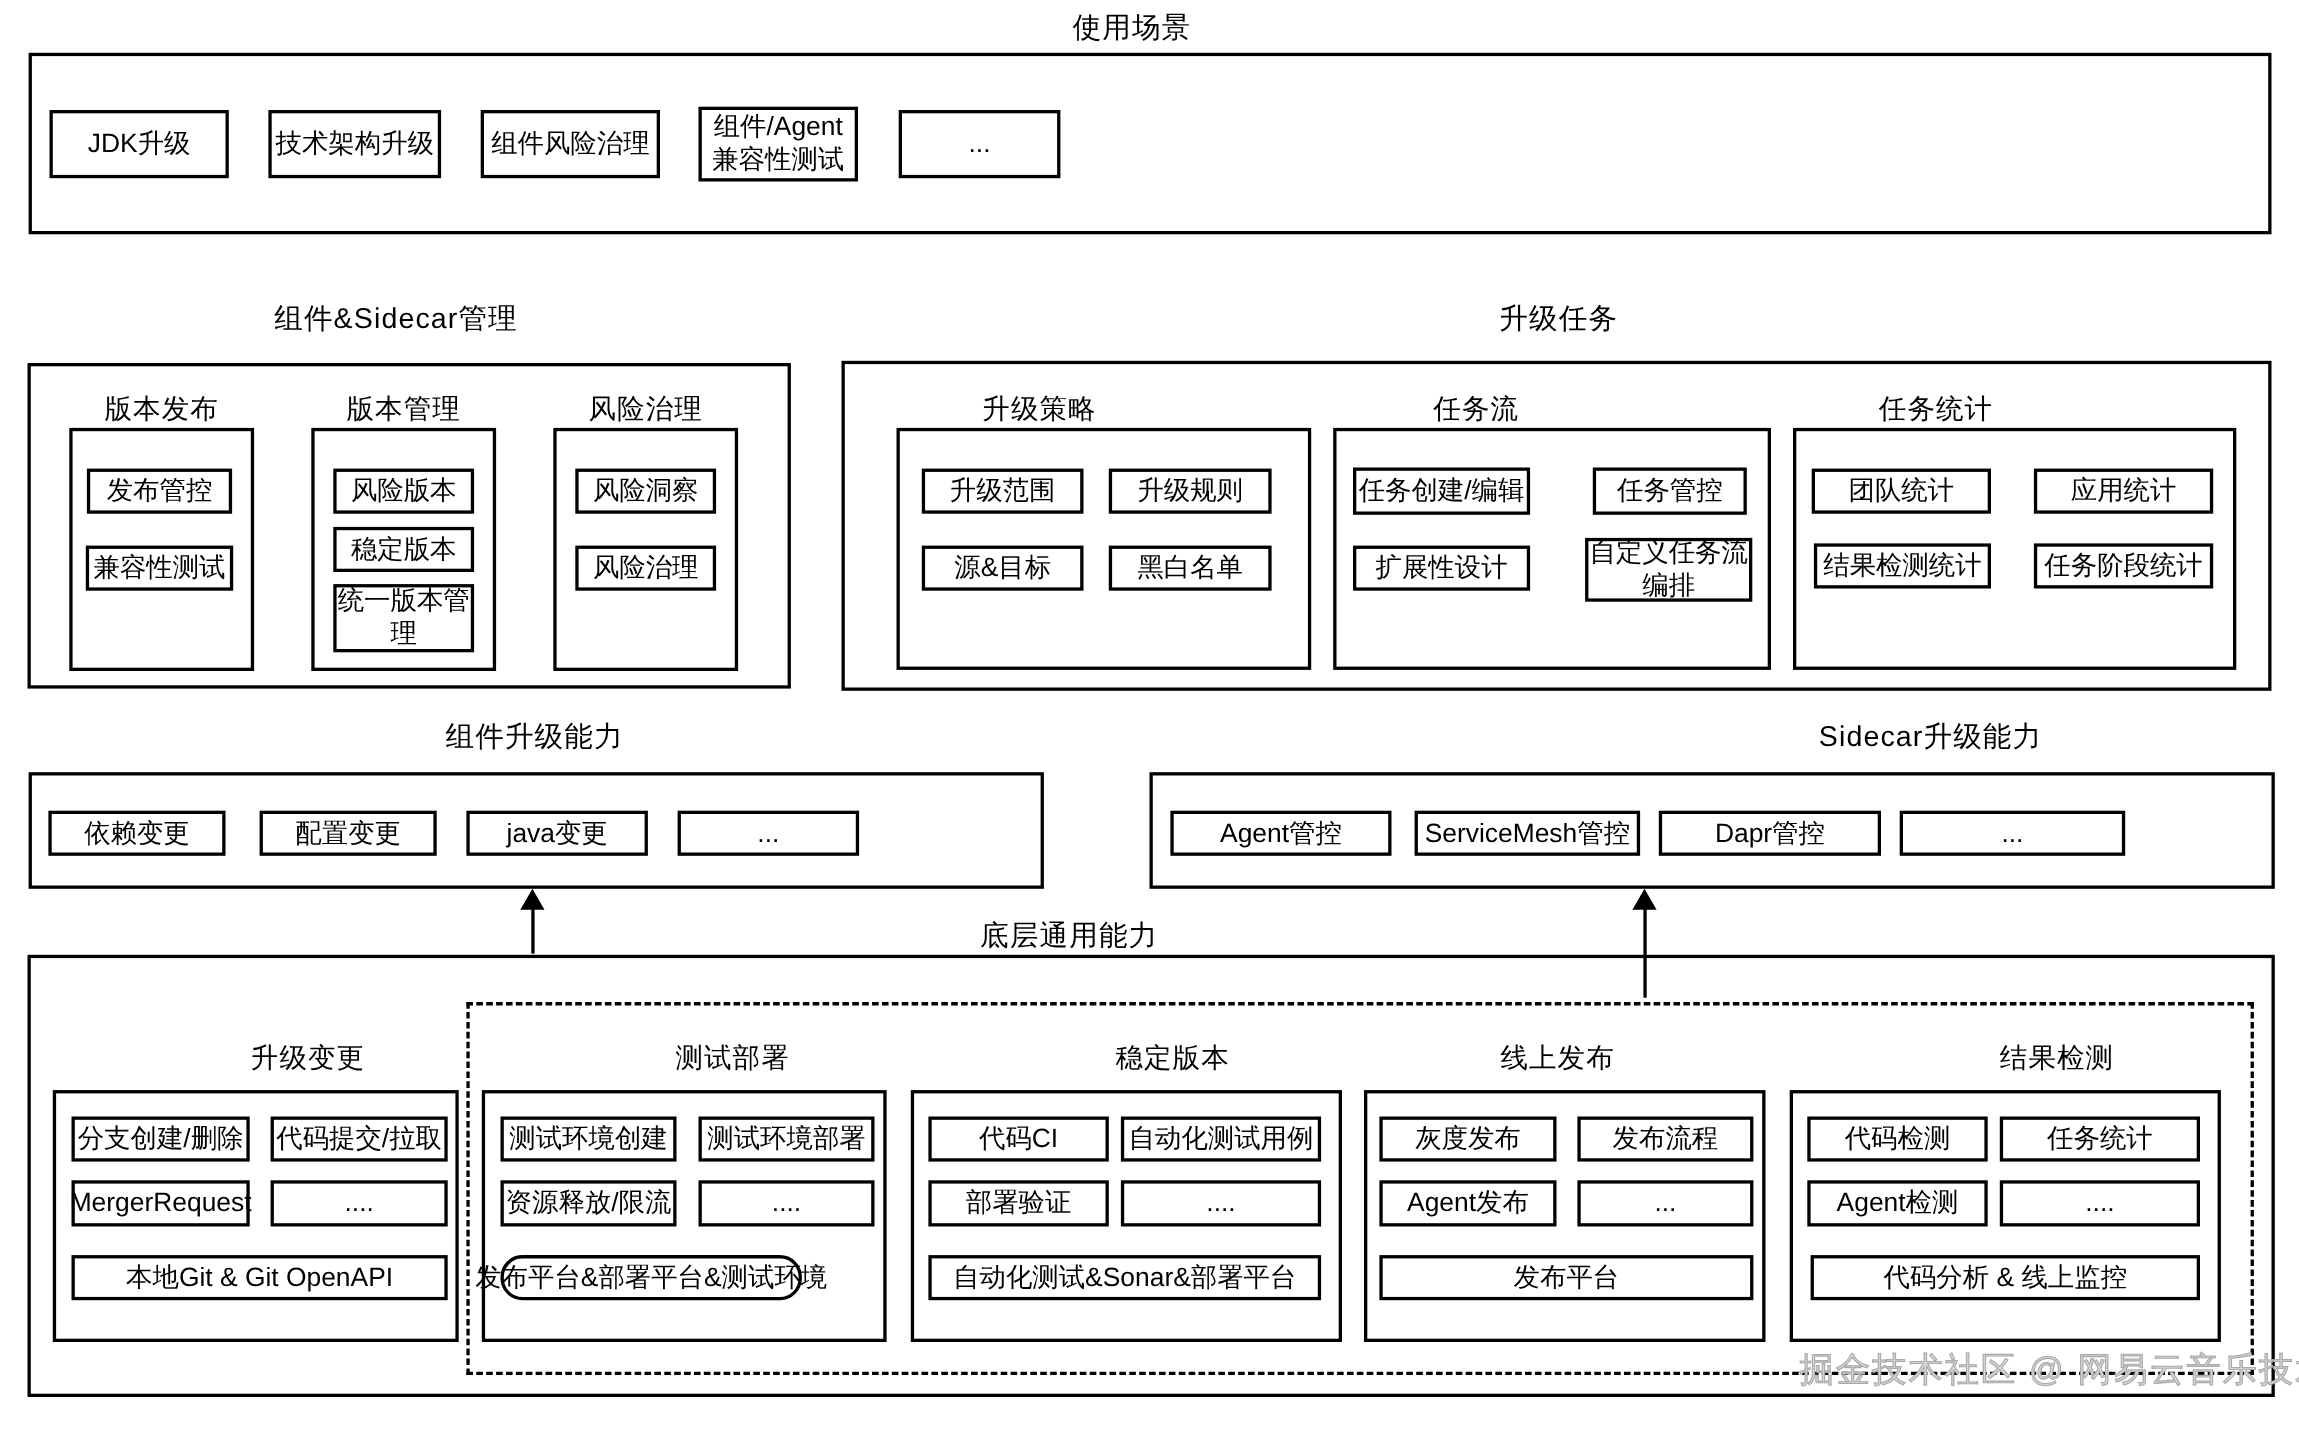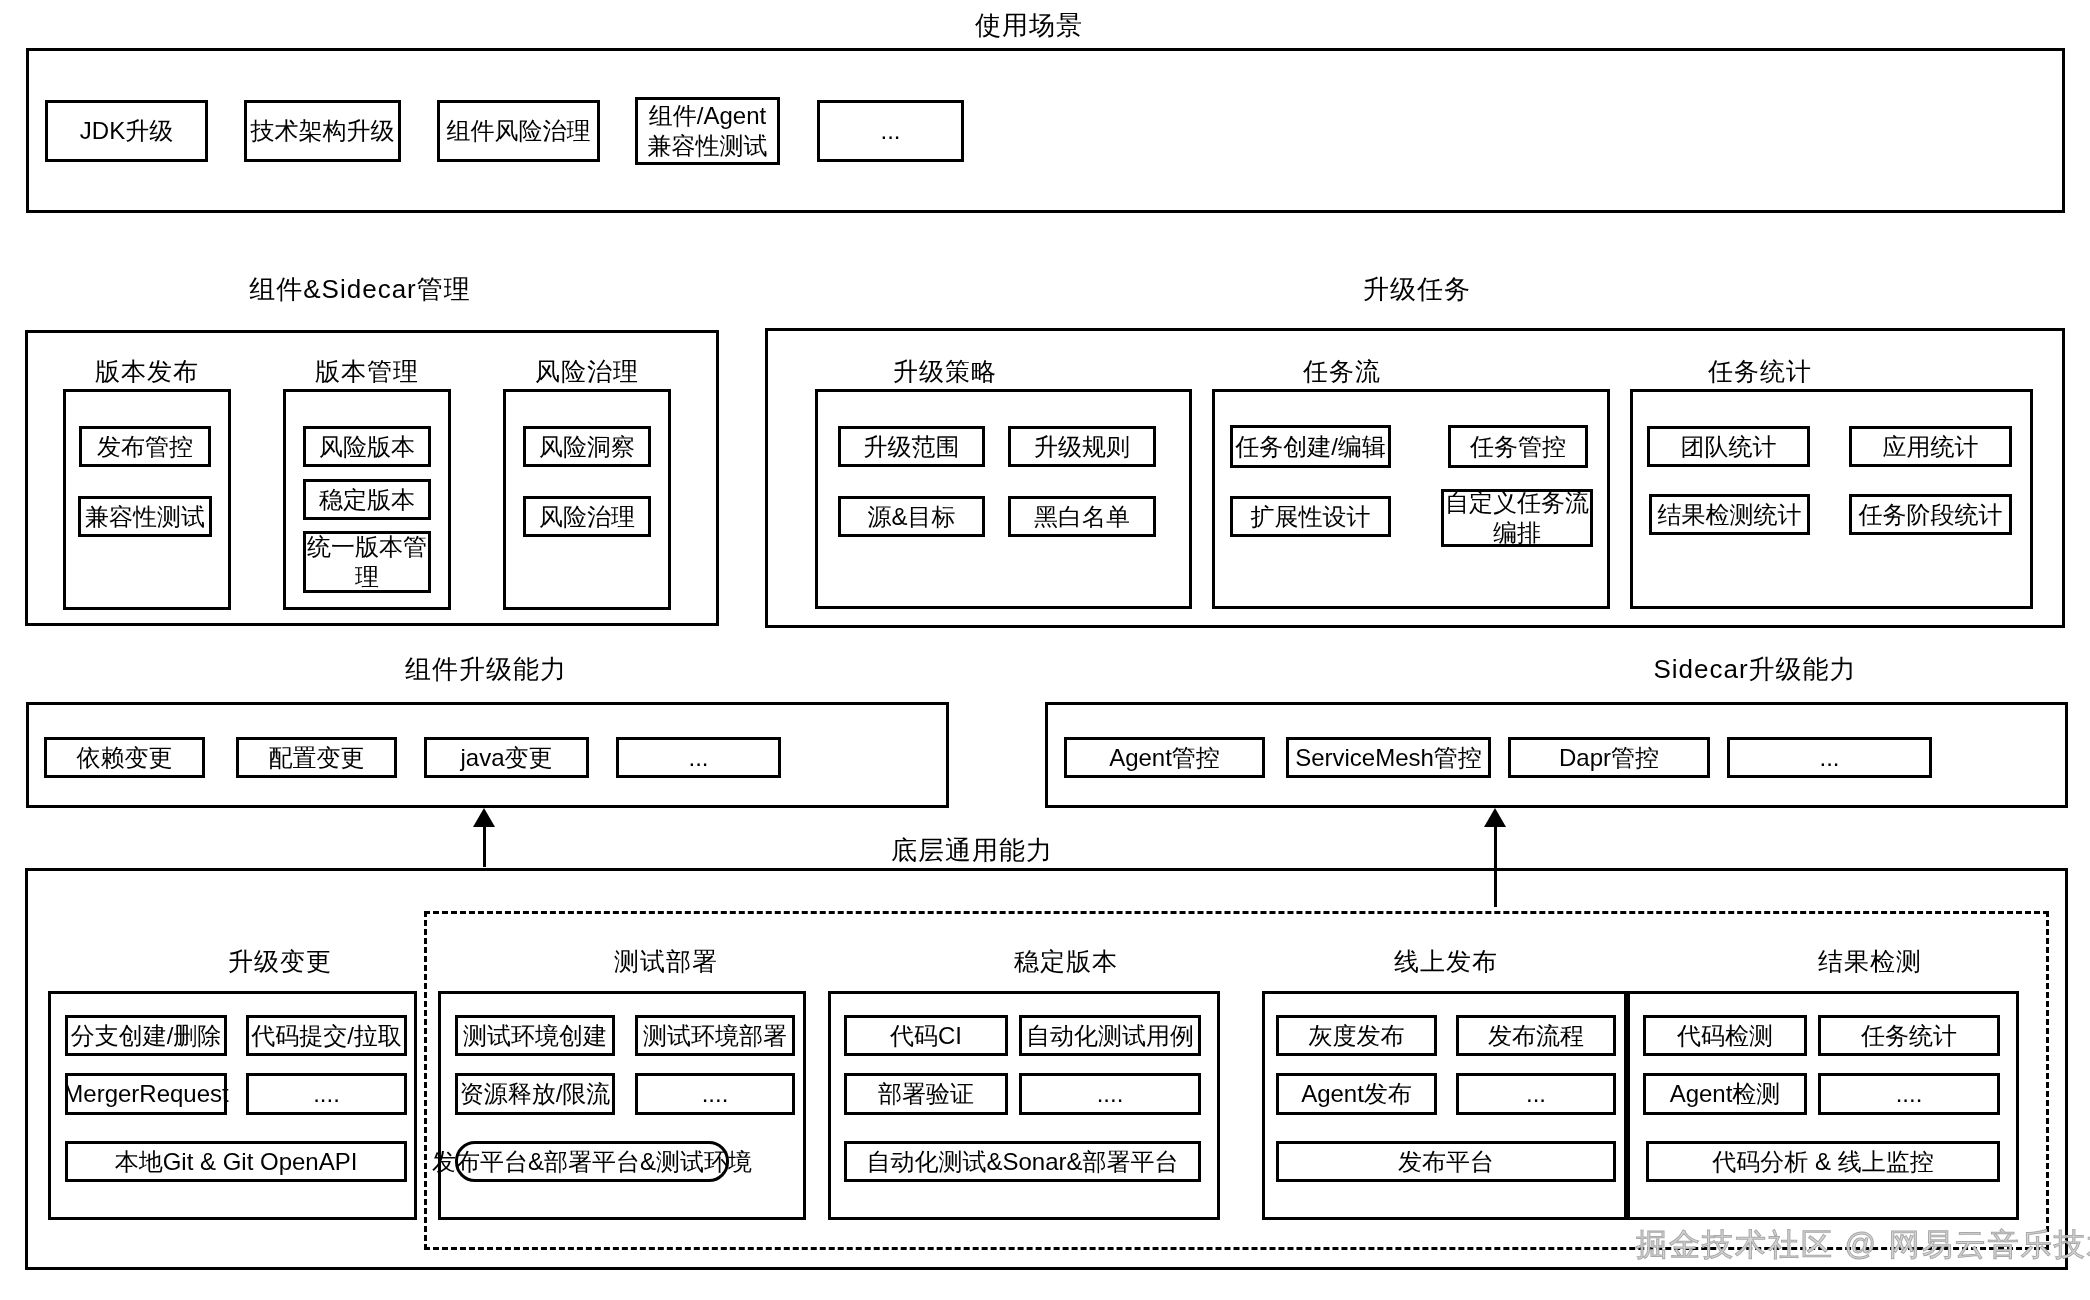--- a/index.html
+++ b/index.html
@@ -109,21 +109,21 @@
   <div class="arrow-head" style="left:1484px;top:808px;"></div>
   <div class="arrow-line" style="left:1494px;top:826px;height:81px;"></div>
 
   <div class="t" style="left:820px;top:833px;width:304px;">底层通用能力</div>
   <div class="frame" style="left:25px;top:868px;width:2043px;height:402px;">
     <div class="dashedbox" style="left:396px;top:40px;width:1625px;height:339px;"></div>
 
     <div class="h" style="left:152px;top:74px;width:200px;">升级变更</div>
     <div class="h" style="left:538px;top:74px;width:200px;">测试部署</div>
     <div class="h" style="left:938px;top:74px;width:200px;">稳定版本</div>
-    <div class="h" style="left:1318px;top:74px;width:200px;">线上发布</div>
+    <div class="h" style="left:1288px;top:74px;width:200px;">线上发布</div>
     <div class="h" style="left:1742px;top:74px;width:200px;">结果检测</div>
 
     <div class="group" style="left:20px;top:120px;width:369px;height:229px;">
       <div class="cell" style="left:14px;top:21px;width:162px;height:41px;">分支创建/删除</div>
       <div class="cell" style="left:195px;top:21px;width:161px;height:41px;">代码提交/拉取</div>
       <div class="cell" style="left:14px;top:79px;width:162px;height:42px;">MergerRequest</div>
       <div class="cell" style="left:195px;top:79px;width:161px;height:42px;">....</div>
       <div class="cell" style="left:14px;top:147px;width:342px;height:41px;">本地Git &amp; Git OpenAPI</div>
     </div>
 
@@ -136,21 +136,21 @@
     </div>
 
     <div class="group" style="left:800px;top:120px;width:392px;height:229px;">
       <div class="cell" style="left:13px;top:21px;width:164px;height:41px;">代码CI</div>
       <div class="cell" style="left:188px;top:21px;width:182px;height:41px;">自动化测试用例</div>
       <div class="cell" style="left:13px;top:79px;width:164px;height:42px;">部署验证</div>
       <div class="cell" style="left:188px;top:79px;width:182px;height:42px;">....</div>
       <div class="cell" style="left:13px;top:147px;width:357px;height:41px;">自动化测试&amp;Sonar&amp;部署平台</div>
     </div>
 
-    <div class="group" style="left:1212px;top:120px;width:365px;height:229px;margin-left:22px;">
+    <div class="group" style="left:1212px;top:120px;width:365px;height:229px;">
       <div class="cell" style="left:11px;top:21px;width:161px;height:41px;">灰度发布</div>
       <div class="cell" style="left:191px;top:21px;width:160px;height:41px;">发布流程</div>
       <div class="cell" style="left:11px;top:79px;width:161px;height:42px;">Agent发布</div>
       <div class="cell" style="left:191px;top:79px;width:160px;height:42px;">...</div>
       <div class="cell" style="left:11px;top:147px;width:340px;height:41px;">发布平台</div>
     </div>
 
     <div class="group" style="left:1599px;top:120px;width:392px;height:229px;">
       <div class="cell" style="left:13px;top:21px;width:164px;height:41px;">代码检测</div>
       <div class="cell" style="left:188px;top:21px;width:182px;height:41px;">任务统计</div>

